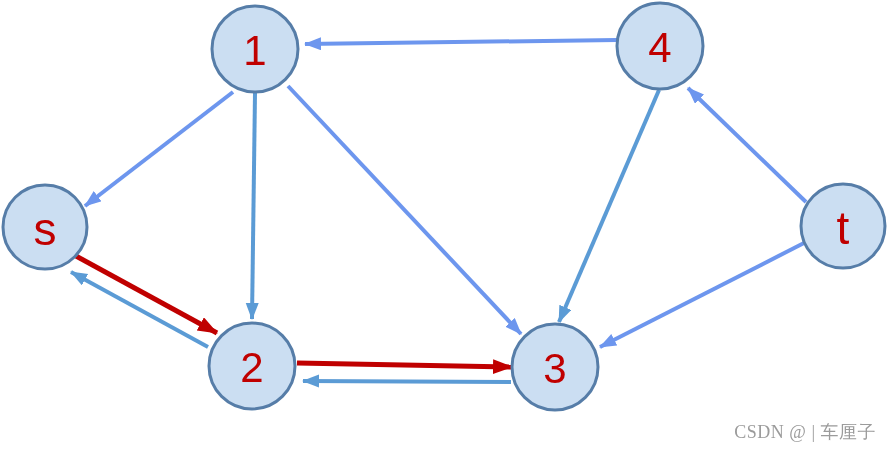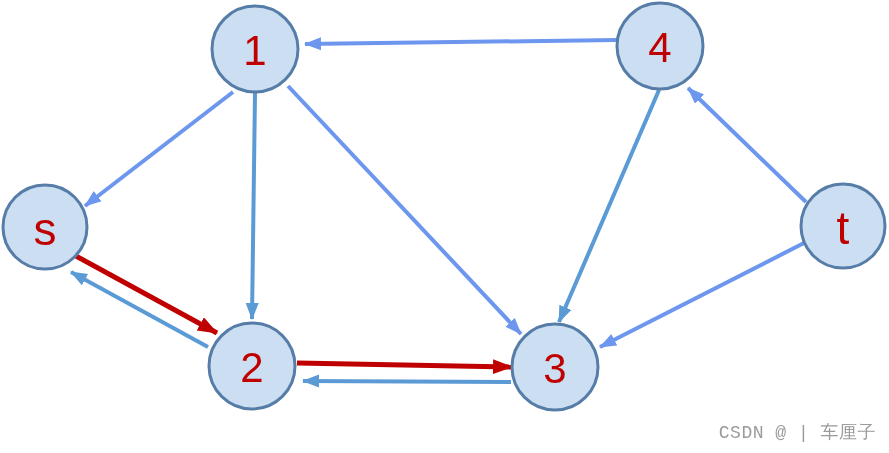--- a/index.html
+++ b/index.html
@@ -19,21 +19,21 @@
     position: absolute;
     left: 0;
     top: 0;
   }
   .watermark {
     position: absolute;
     right: 13px;
     bottom: 9px;
     font-size: 18px;
     letter-spacing: 0.5px;
-    font-family: Liberation Mono, monospace;
+    font-family: Liberation Serif, serif;
     user-select: none;
     margin-top: 41px;
   }
   .node-label-text {
     font-family: "Liberation Sans", sans-serif;
     font-weight: 400;
   }
 </style>
 </head>
 <body>

